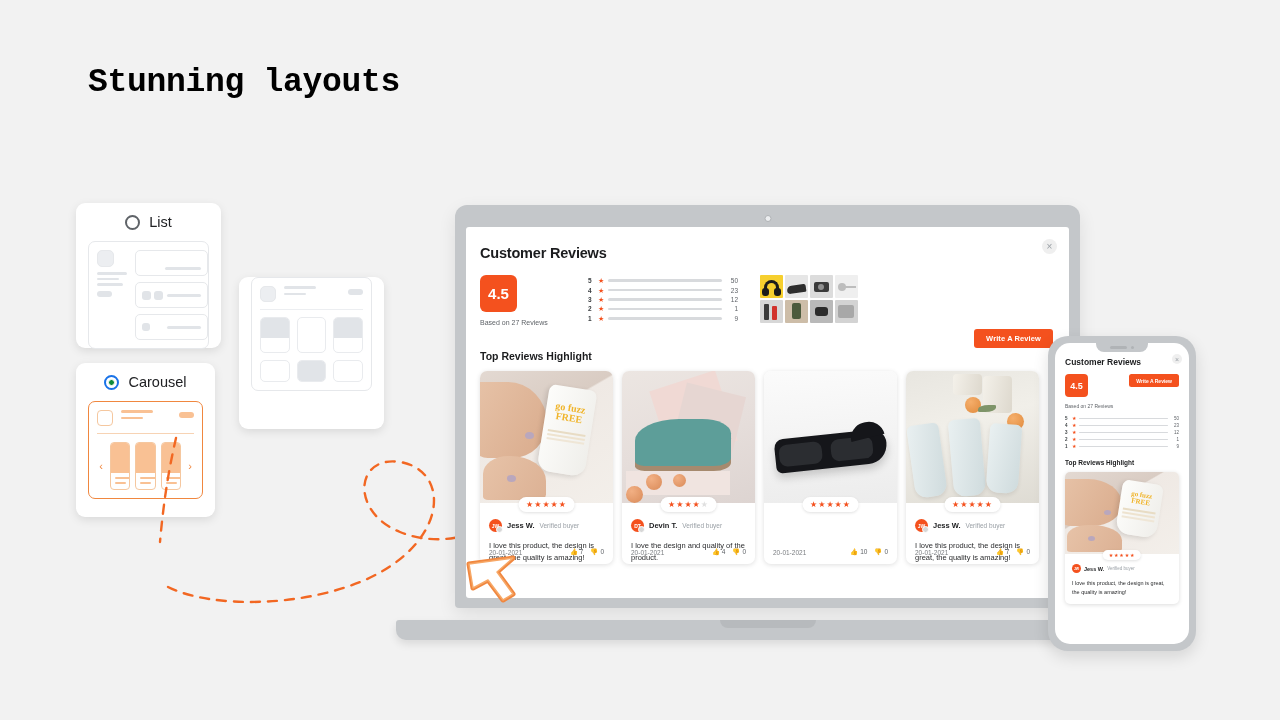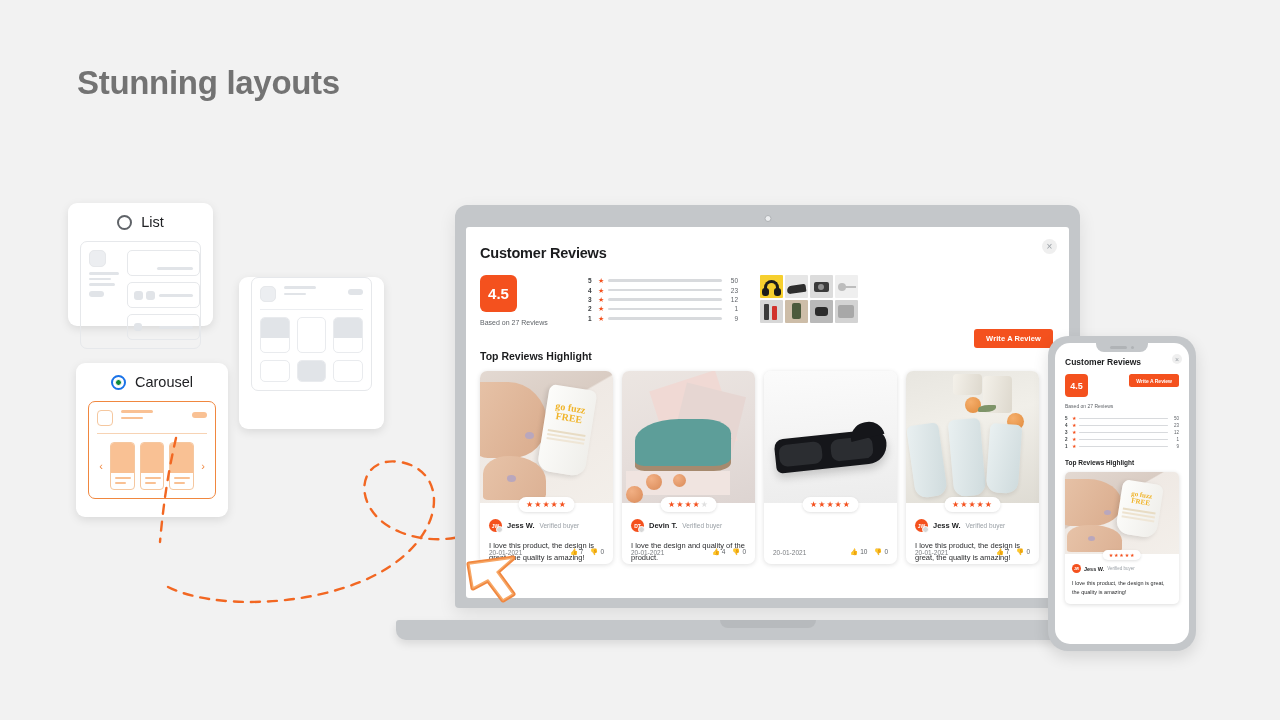--- a/index.html
+++ b/index.html
@@ -7,23 +7,24 @@
     margin: 0; padding: 0;
     width: 1280px; height: 720px;
     background: #f2f2f2;
     font-family: "Liberation Sans", sans-serif;
     overflow: hidden;
   }
   .stage { position: relative; width: 1280px; height: 720px; }
 
   
   .hero-title {
-    position: absolute; left: 77px; top: 64px;
-    font-size: 33px; font-weight: bold; color: #737373;
+    position: absolute; left: 88px; top: 64px;
+    font-size: 33px; font-weight: bold; color: #000000;
     letter-spacing: -0.3px;
+    font-family: Liberation Mono, monospace;
   }
   .hero-sub {
     position: absolute; left: 77px; top: 123px;
     font-size: 15.5px; color: #3f4044; letter-spacing: -0.1px;
   }
 
   
   .opt-card {
     position: absolute;
     background: #fff;
@@ -308,21 +309,21 @@
   .path-svg { position: absolute; left: 150px; top: 440px; }
   .cursor { position: absolute; left: 463px; top: 546px; }
 </style>
 </head>
 <body>
 
 <div class="stage">
 
   <div class="hero-title">Stunning layouts</div>
 
-  <div class="opt-card" style="left:68px; top:203px; width:145px; height:123px;">
+  <div class="opt-card" style="left:76px; top:203px; width:145px; height:145px;">
     <div class="opt-head">
       <span class="radio"></span>
       <span class="opt-label">List</span>
     </div>
     <div class="opt-body">
       <div class="list-row">
         <div class="list-left">
           <div class="skl" style="width:17px;height:17px;"></div>
           <div class="sk" style="height:2.5px;margin-top:5px;width:30px;"></div>
           <div class="sk" style="height:2.5px;margin-top:3px;width:22px;"></div>
@@ -369,21 +370,21 @@
           </div>
         <div class="gc" style="height:22px;"></div>
         <div class="gc" style="height:22px;">
             <i style="height:22px;"></i>
           </div>
         <div class="gc" style="height:22px;"></div>
       </div>
     </div>
   </div>
 
-  <div class="opt-card" style="left:76px; top:363px; width:152px; height:154px;">
+  <div class="opt-card" style="left:76px; top:363px; width:139px; height:154px;">
     <div class="opt-head">
       <span class="radio on"></span>
       <span class="opt-label">Carousel</span>
     </div>
     <div class="opt-body sel">
       <div class="car-top">
         <div style="width:16px;height:16px;border:1px solid #f5c79f;border-radius:4px;flex:none;"></div>
         <div style="flex:1;">
           <div class="sko" style="height:2.5px;width:32px;"></div>
           <div class="sko" style="height:2.5px;width:22px;margin-top:4px;"></div>

